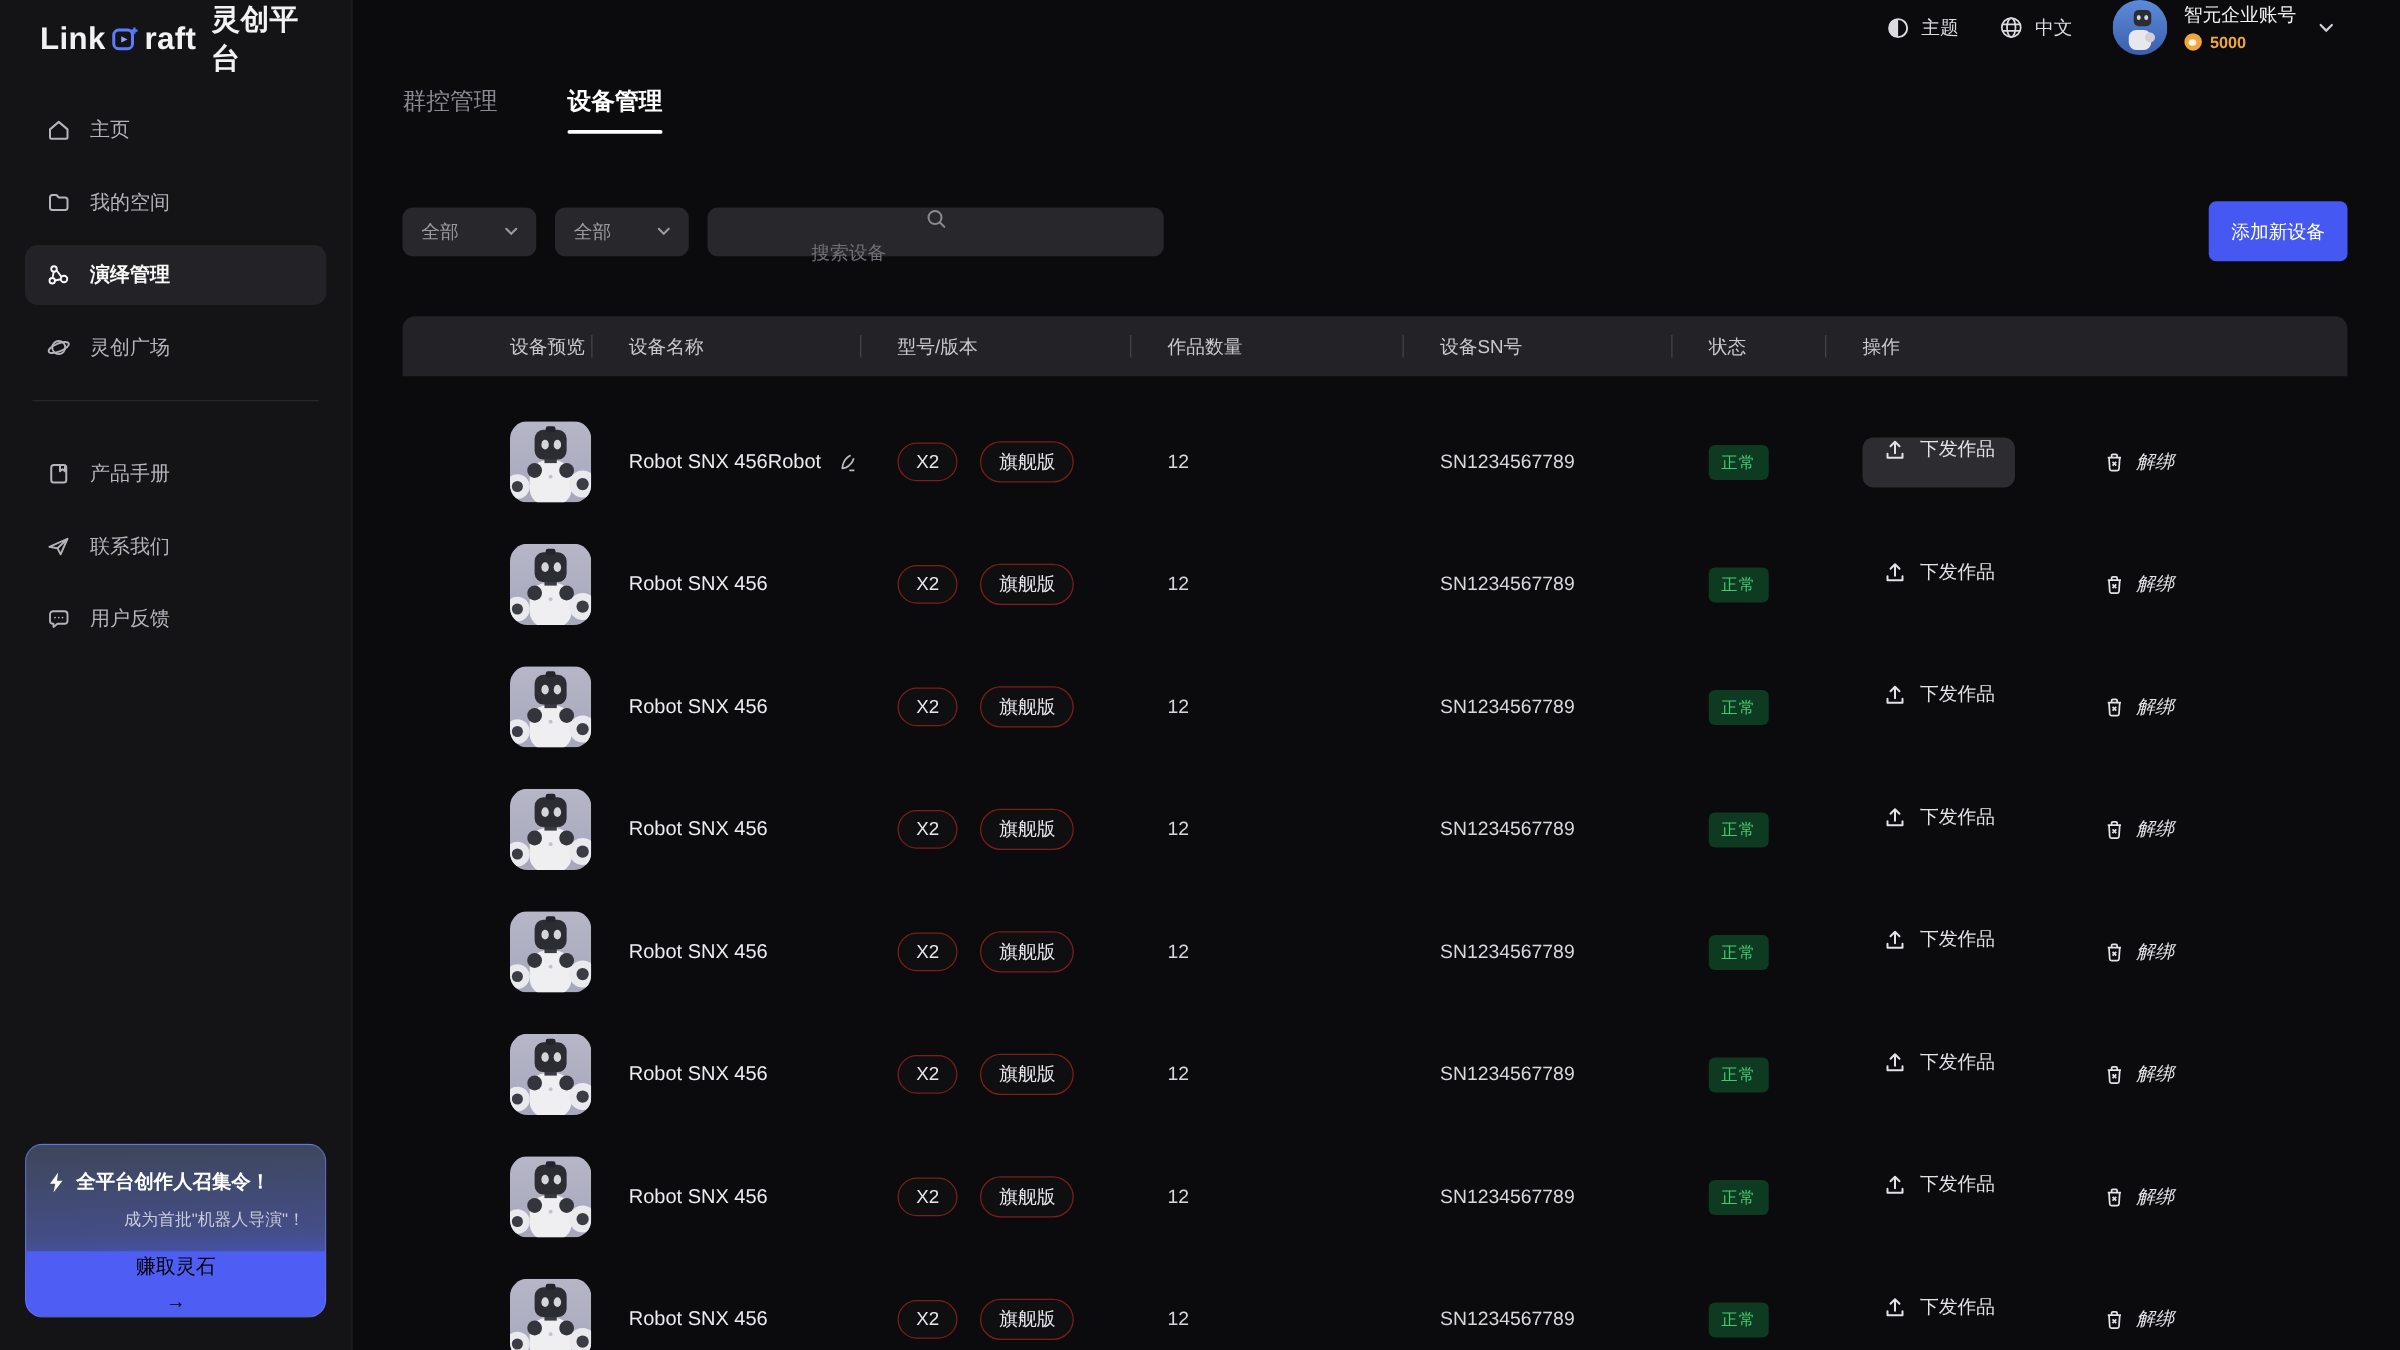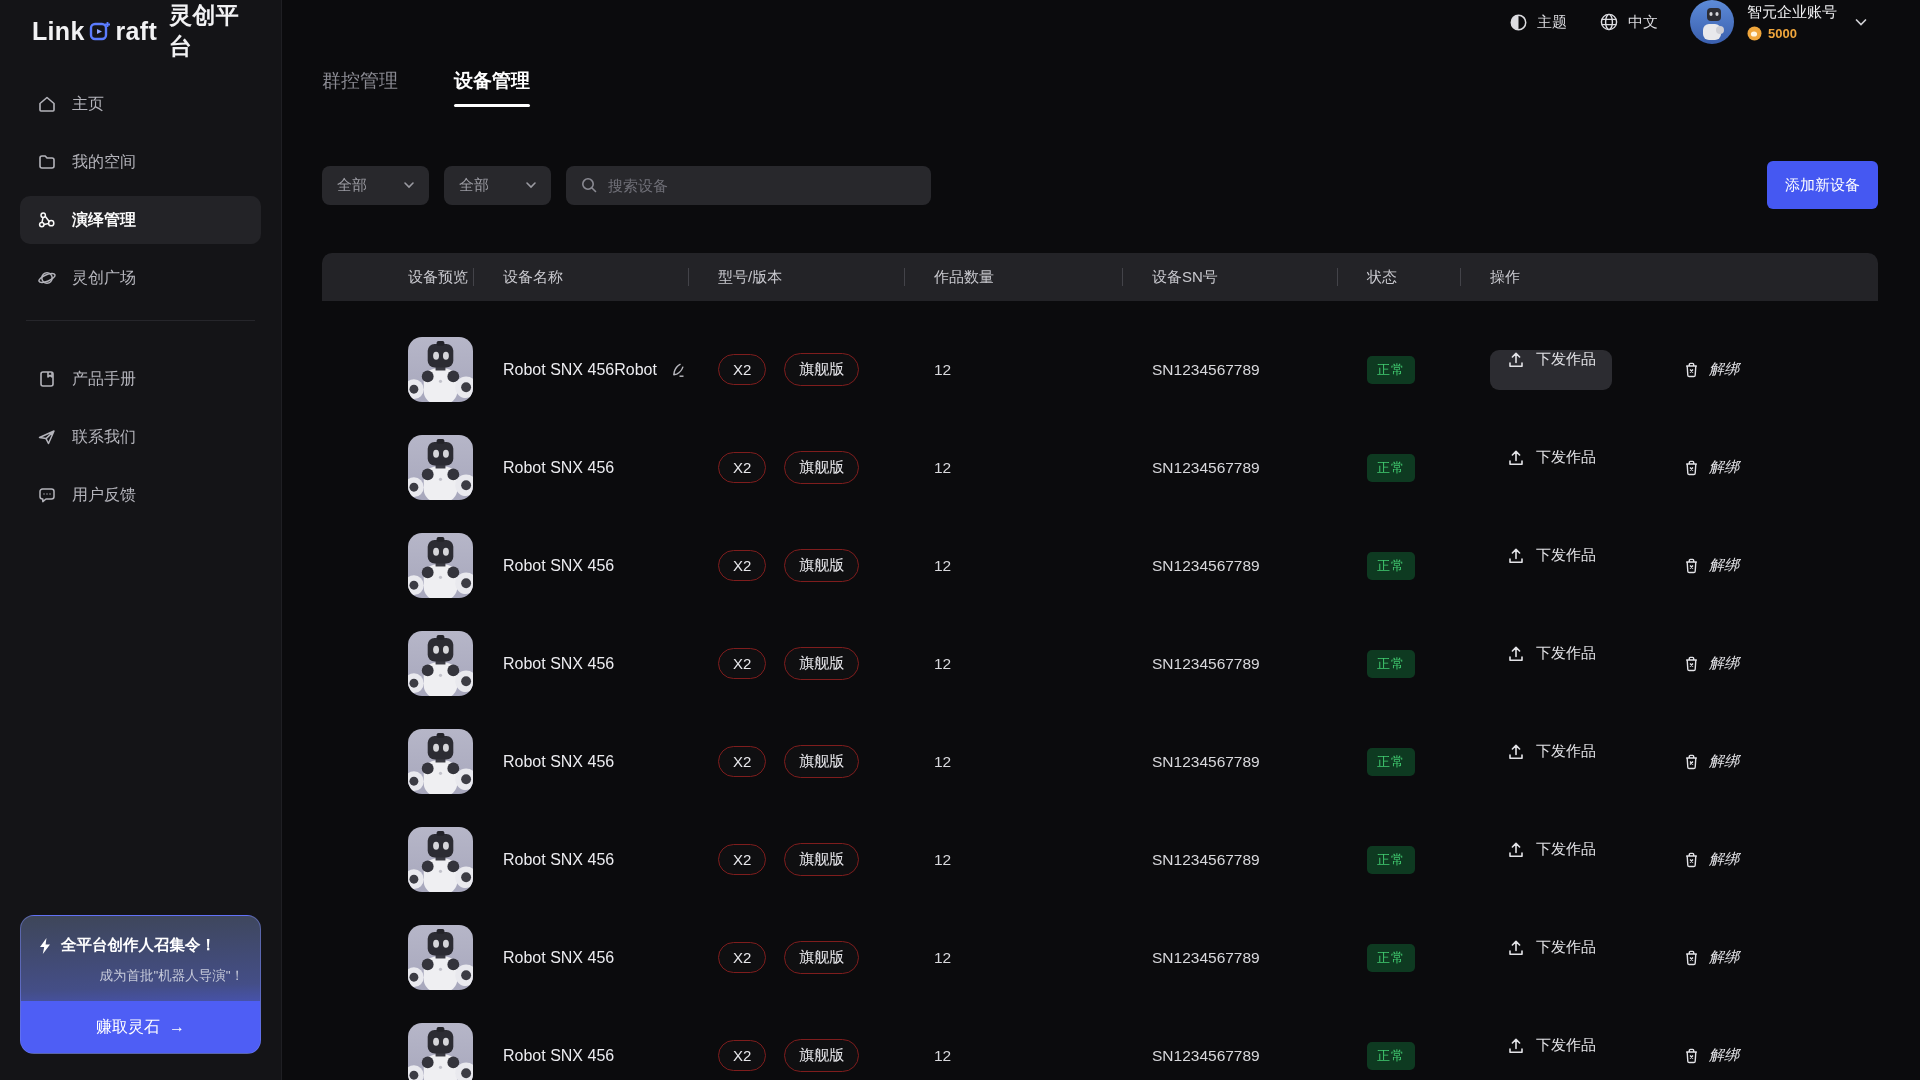--- a/index.html
+++ b/index.html
@@ -28,21 +28,21 @@
   .divider { height:1px; background:#26262b; margin:8px 6px 16px; }
 
   .promo { margin-top:auto; border-radius:14px; overflow:hidden;
     border:1px solid rgba(125,140,255,.45);
     background:linear-gradient(178deg,#3e4659 0%,#444e87 52%,#4a58d8 80%,#4e5ef5 100%);text-align:right; }
   .promo-top { padding:19px 16px 16px; }
   .promo-title { display:flex; align-items:center; gap:8px; font-size:15.5px;
     font-weight:700; color:#fff; }
   .promo-sub { margin-top:11px; font-size:13.5px; color:#c7cbda; }
   .promo-cta { height:52px; background:#4e5ef5; display:flex; align-items:center;
-    justify-content:center; gap:9px; color:#ffffff; font-size:16px; cursor:pointer; }
+    justify-content:center; gap:9px; color:#000000; font-size:16px; cursor:pointer;flex-direction:column; }
 
   
   .main { flex:1; display:flex; flex-direction:column; padding:0 42px 0 40px;gap:24px; }
   .topbar { height:90px; display:flex; align-items:center; justify-content:flex-end;
     gap:32px; padding-right:8px; }
   .top-action { display:flex; align-items:center; gap:9px; font-size:15px;
     color:#dcdce0; cursor:pointer; }
   .account { display:flex; align-items:center; gap:13px; cursor:pointer; }
   .avatar { width:44px; height:44px; border-radius:50%; overflow:hidden; flex:none; }
   .acc-col { display:flex; flex-direction:column; gap:4px; }
@@ -56,21 +56,21 @@
     padding-bottom:13px; }
   .tab.active { color:#ffffff; font-weight:700; }
   .tab.active::after { content:""; position:absolute; left:0; right:0; bottom:0;
     height:3px; border-radius:2px; background:#fff; }
 
   .filters { margin-top:30px; display:flex; align-items:center; gap:15px; }
   .dropdown { width:107px; height:39px; background:#28282c; border-radius:8px;
     display:flex; align-items:center; justify-content:space-between; padding:0 12px 0 15px;
     font-size:15px; color:#9b9ba2; cursor:pointer; }
   .searchbox { width:365px; height:39px; background:#28282c; border-radius:8px;
-    display:flex; align-items:center; gap:10px; padding:0 14px; }
+    display:flex; align-items:center; gap:10px; padding:0 14px;flex-direction:column; }
   .searchbox input { flex:1; background:transparent; border:none; outline:none;
     font-size:15px; color:#e3e3e7; font-family:inherit; }
   .searchbox input::placeholder { color:#6f6f77; }
   .spacer { flex:1; }
   .add-btn { height:48px; padding:0 18px; background:#4558f2; color:#fff;
     border:none; border-radius:6px; font-size:15px; cursor:pointer; font-family:inherit; }
 
   .table { margin-top:20px; }
   .grid-row { display:grid; grid-template-columns:151px 215px 216px 218px 215px 123px 1fr;
     align-items:center; }

